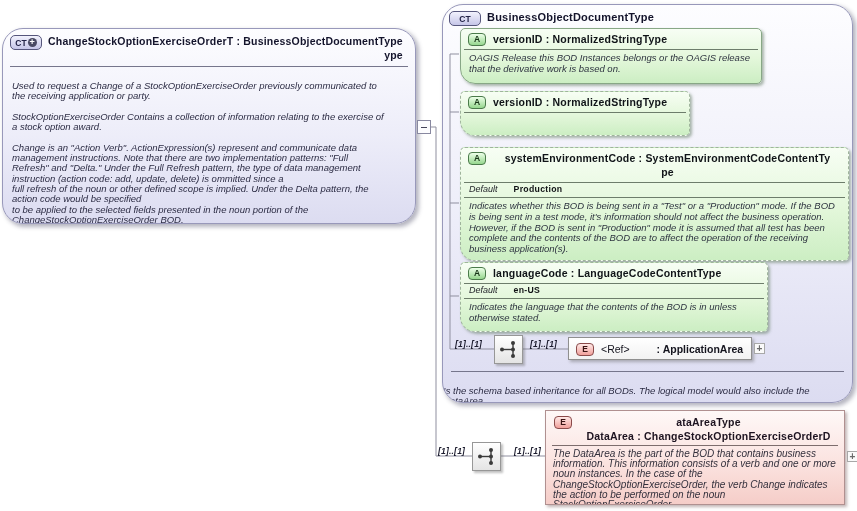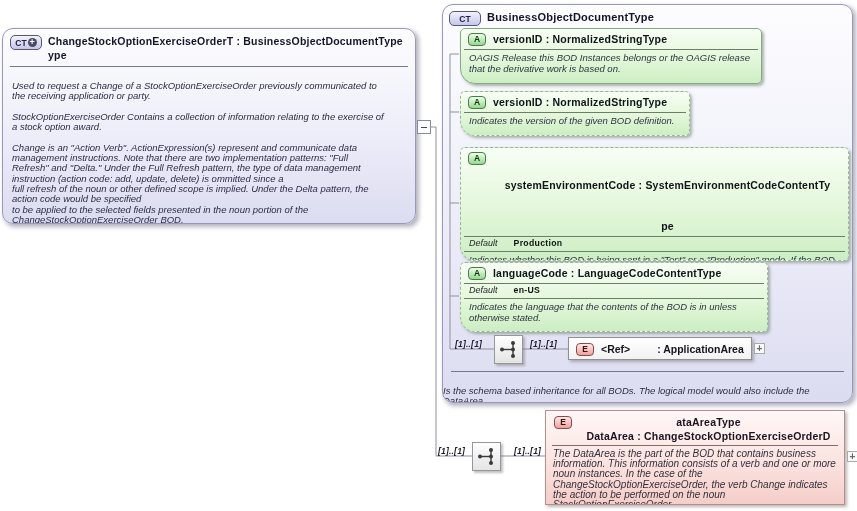--- a/index.html
+++ b/index.html
@@ -1,24 +1,24 @@
 <!DOCTYPE html>
 <html><head>
 <meta charset="utf-8">
 <style>
   html,body{margin:0;padding:0;background:#ffffff;}
   #canvas{position:relative;width:857px;height:511px;background:#ffffff;
     font-family:"Liberation Sans",sans-serif;overflow:hidden;}
 
   
-  .tbox{position:absolute;border:1px solid #9898ba;border-radius:11px;
+  .tbox{position:absolute;border:1px solid #9898ba;border-radius:21px;
     background:linear-gradient(180deg,#fdfdff 0%,#ededf9 55%,#dcdcf1 100%);
     box-shadow:2.5px 2.5px 4px rgba(90,90,115,.45);overflow:hidden;box-sizing:border-box;}
   .box-hdr{display:flex;align-items:flex-start;gap:6px;padding:5px 6px 2px 7px;}
-  .box-title{font-weight:bold;font-size:10.5px;line-height:14px;color:#13132b;letter-spacing:.2px;}
+  .box-title{font-weight:bold;font-size:10.5px;line-height:14px;color:#13132b;letter-spacing:.2px;text-align:right;}
   .box-title div{white-space:nowrap;}
   .hsep{border-top:1px solid #76768c;margin:2px 7px 0 7px;height:0;}
   .box-doc{font-style:italic;font-size:9.5px;line-height:10.4px;color:#2c2c44;
     padding:4px 28px 4px 9px;white-space:pre-line;margin-top:10px;}
 
   
   .ct-badge{display:inline-flex;align-items:center;justify-content:center;gap:1px;
     min-width:24px;height:13px;padding:0 3px;border:1px solid #56567c;border-radius:5px;
     background:linear-gradient(180deg,#f2f2fd,#c6c6e8);font-weight:bold;font-size:8.5px;
     color:#222246;flex:0 0 auto;margin-top:1px;}
@@ -33,35 +33,35 @@
 
   
   .attr-box{position:absolute;box-sizing:border-box;border-radius:5px 5px 5px 15px;
     background:linear-gradient(180deg,#f7fef4 0%,#e3f7da 55%,#cceec3 100%);
     box-shadow:2px 2px 3px rgba(90,115,90,.5);overflow:hidden;}
   .attr-solid{border:1px solid #88a786;}
   .attr-dashed{border:1px dashed #9fb49c;}
   .attr-hdr{display:flex;align-items:flex-start;gap:7px;padding:3px 6px 2px 7px;}
   .attr-title{font-weight:bold;font-size:10.5px;line-height:14px;color:#101418;
     letter-spacing:.2px;flex:1;}
-  .attr-title div{white-space:nowrap;margin-top:27px;}
+  .attr-title div{white-space:nowrap;}
   .attr-title.centered{text-align:center;}
   .gsep{border-top:1px solid #6d7d6b;margin:1px 3px 0 3px;height:0;}
   .default-row{display:flex;align-items:baseline;gap:16px;padding:1px 8px 2px 8px;}
   .default-label{font-style:italic;font-size:9px;color:#23252b;}
   .default-value{font-weight:bold;font-size:8.7px;color:#101215;letter-spacing:.3px;}
   .attr-doc{font-style:italic;font-size:9.5px;line-height:10.8px;color:#2e3440;
     padding:3px 8px 4px 8px;}
 
   
   .elem-ref{position:absolute;box-sizing:border-box;border:1px solid #8f8f8f;
     background:linear-gradient(180deg,#ffffff,#f2f2f2);
     box-shadow:2px 2px 3px rgba(100,100,100,.45);
     display:flex;align-items:center;gap:7px;padding:0 7px;}
-  .elem-ref .ref-name{font-weight:bold;font-size:10.5px;color:#14141e;}
+  .elem-ref .ref-name{font-weight:normal;font-size:10.5px;color:#14141e;}
   .elem-ref .ref-type{font-weight:bold;font-size:10.5px;color:#14141e;margin-left:20px;}
   .elem-box{position:absolute;box-sizing:border-box;border:1px solid #b09090;
     background:linear-gradient(180deg,#fef8f7 0%,#fbe3e0 55%,#f5cdc8 100%);
     box-shadow:2px 2px 3px rgba(120,90,90,.45);overflow:hidden;}
   .elem-box .box-title{color:#1d1320;}
   .psep{border-top:1px solid #7d6d6d;margin:1px 6px 0 6px;height:0;}
   .elem-doc{font-style:italic;font-size:10px;line-height:10.2px;color:#33303c;
     padding:3px 5px 4px 7px;}
 
   
@@ -128,21 +128,20 @@
       <div class="gsep"></div>
       <div class="attr-doc">OAGIS Release this BOD Instances belongs or the OAGIS release that the derivative work is based on.</div>
     </div>
 
     <div class="attr-box attr-dashed" style="left:17px;top:86px;width:230px;height:45px;">
       <div class="attr-hdr">
         <span class="a-badge">A</span>
         <span class="attr-title">versionID : NormalizedStringType</span>
       </div>
       <div class="gsep"></div>
-      <div class="attr-doc">Indicates the version of the given BOD definition.</div>
     </div>
 
     <div class="attr-box attr-dashed" style="left:17px;top:142px;width:389px;height:114px;">
       <div class="attr-hdr">
         <span class="a-badge">A</span>
         <span class="attr-title centered">
           <div>systemEnvironmentCode : SystemEnvironmentCodeContentTy</div>
           <div>pe</div>
         </span>
       </div>

